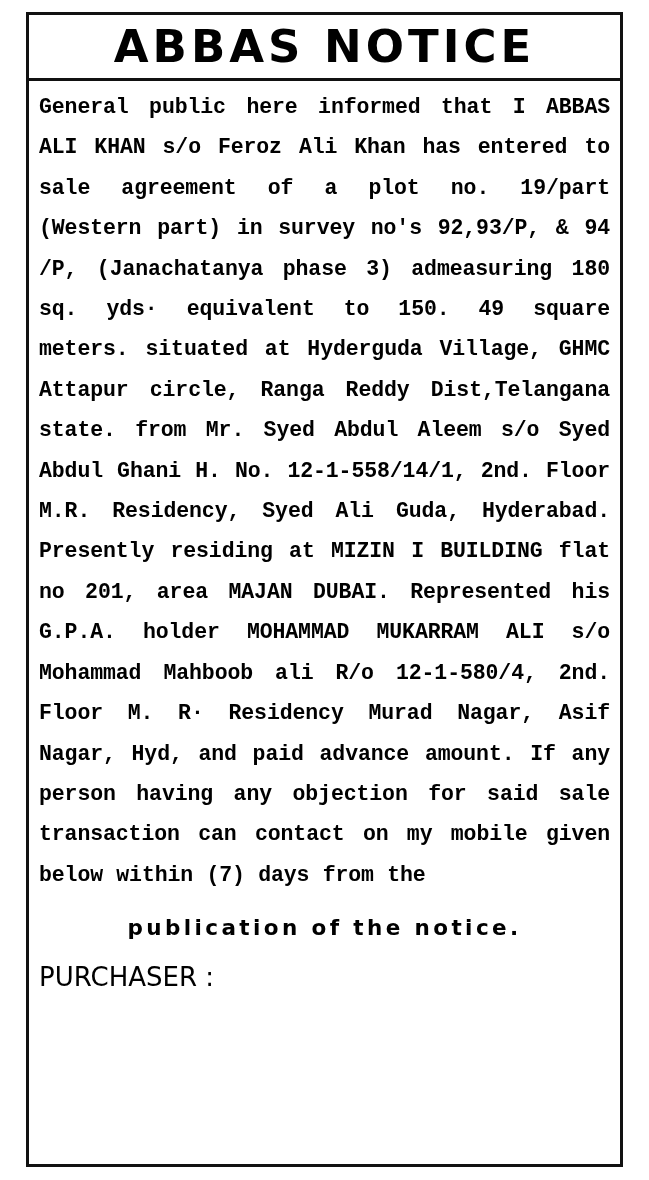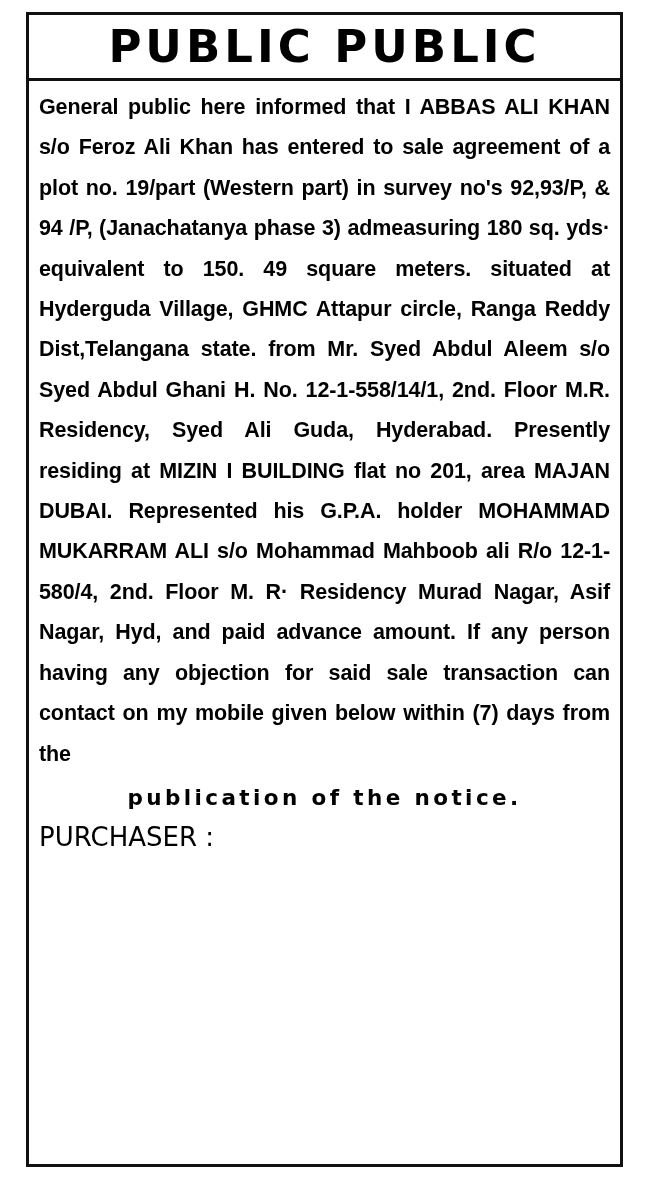--- a/index.html
+++ b/index.html
@@ -42,41 +42,41 @@
     line-height: 1;
     white-space: nowrap;
   }
 
   .body-area {
     padding: 6px 10px 0 10px;
     box-sizing: border-box;
   }
 
   .para {
-    font-family: Liberation Sans, sans-serif;
+    font-family: Liberation Mono, monospace;
     font-weight: bold;
     font-size: 21.5px;
     line-height: 40.4px;
     color: #000000;
     text-align: justify;
     text-align-last: left;
     margin: 0;
     letter-spacing: -0.1px;
     word-spacing: 0.5px;
   }
 
   .lastline {
     font-family: "DejaVu Sans", sans-serif;
     font-weight: bold;
     font-size: 21.5px;
     line-height: 40.4px;
     color: #000000;
     letter-spacing: 3.4px;
     text-align: center;
-    margin: 4px;
+    margin: 13px;
     white-space: nowrap;
   }
 
   .footer {
     margin-top: 4px;
     display: flex;
     align-items: flex-end;
     justify-content: flex-start;
     white-space: nowrap;
     gap: 40px;
@@ -96,21 +96,21 @@
     margin-left: 10px;
     letter-spacing: -0.5px;
   }
 </style>
 </head>
 <body>
 
 <div class="notice">
 
   <div class="title-bar">
-    <div class="title">PUBLIC PUBLIC</div>
+    <div class="title">ABBAS NOTICE</div>
   </div>
 
   <div class="body-area">
     <p class="para">General public here informed that I ABBAS ALI KHAN s/o Feroz Ali Khan  has entered to sale agreement of a plot no. 19/part (Western part) in survey no's 92,93/P, &amp; 94 /P, (Janachatanya phase 3) admeasuring 180 sq. yds· equivalent to 150. 49 square meters. situated at Hyderguda Village, GHMC Attapur circle, Ranga Reddy Dist,Telangana state. from Mr. Syed Abdul Aleem s/o Syed Abdul Ghani H. No. 12-1-558/14/1, 2nd. Floor M.R. Residency, Syed Ali Guda, Hyderabad. Presently residing at MIZIN I BUILDING flat no 201, area MAJAN DUBAI. Represented his G.P.A. holder MOHAMMAD MUKARRAM ALI s/o Mohammad Mahboob ali R/o 12-1-580/4, 2nd. Floor M. R·  Residency Murad Nagar, Asif Nagar, Hyd, and paid advance amount. If any person having any objection for said sale transaction can contact on my mobile given below within (7) days from the</p>
     <p class="lastline">publication of the notice.</p>
 
     <div class="footer">
       <span class="purchaser">PURCHASER :</span>
     </div>
   </div>

